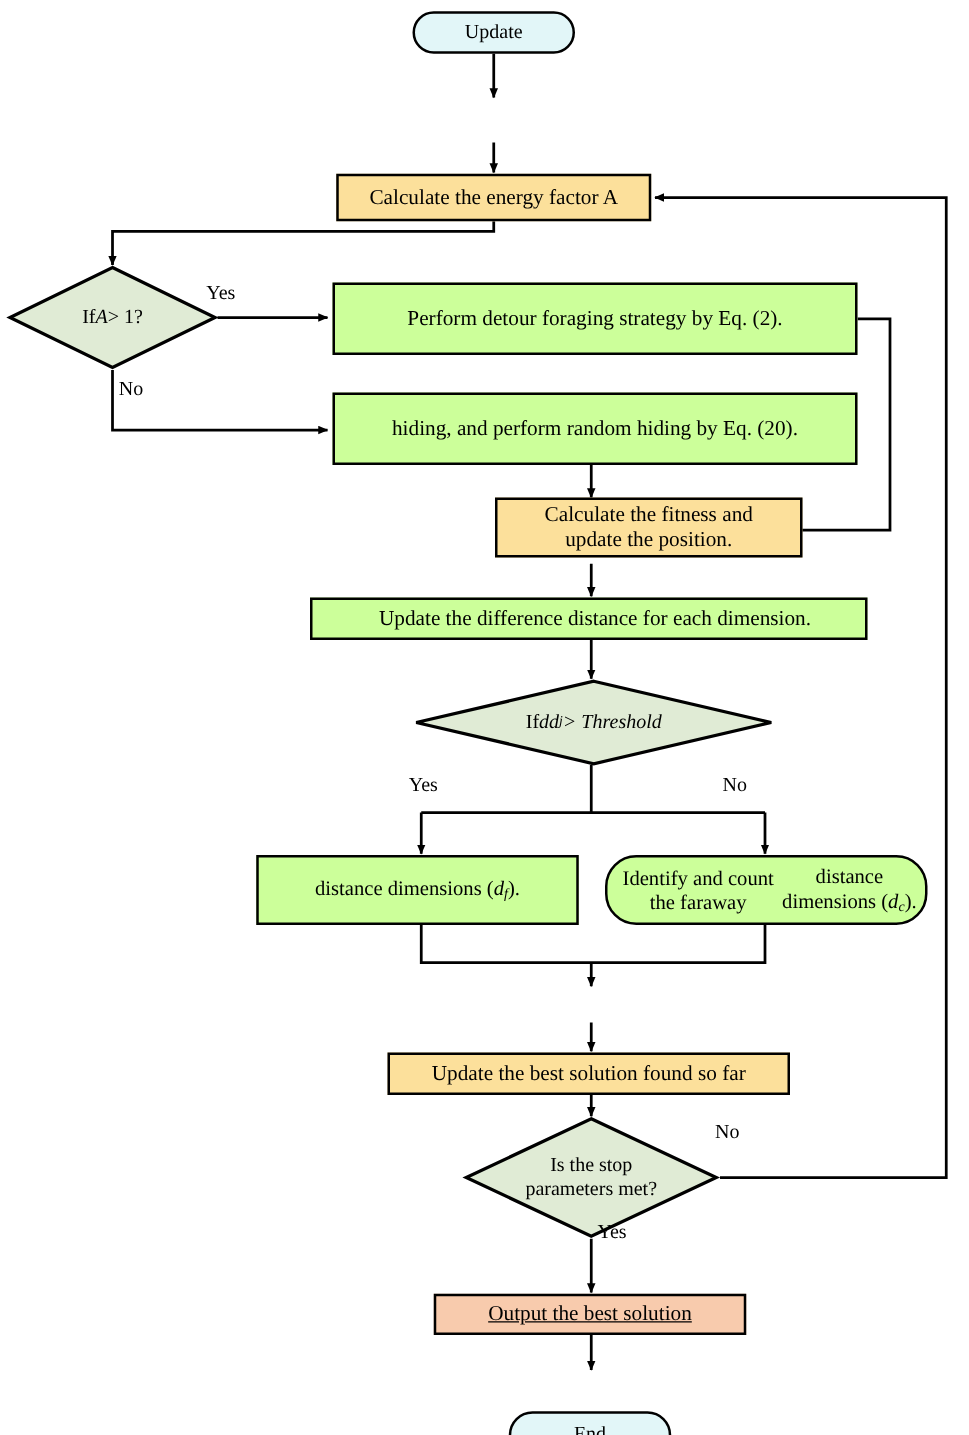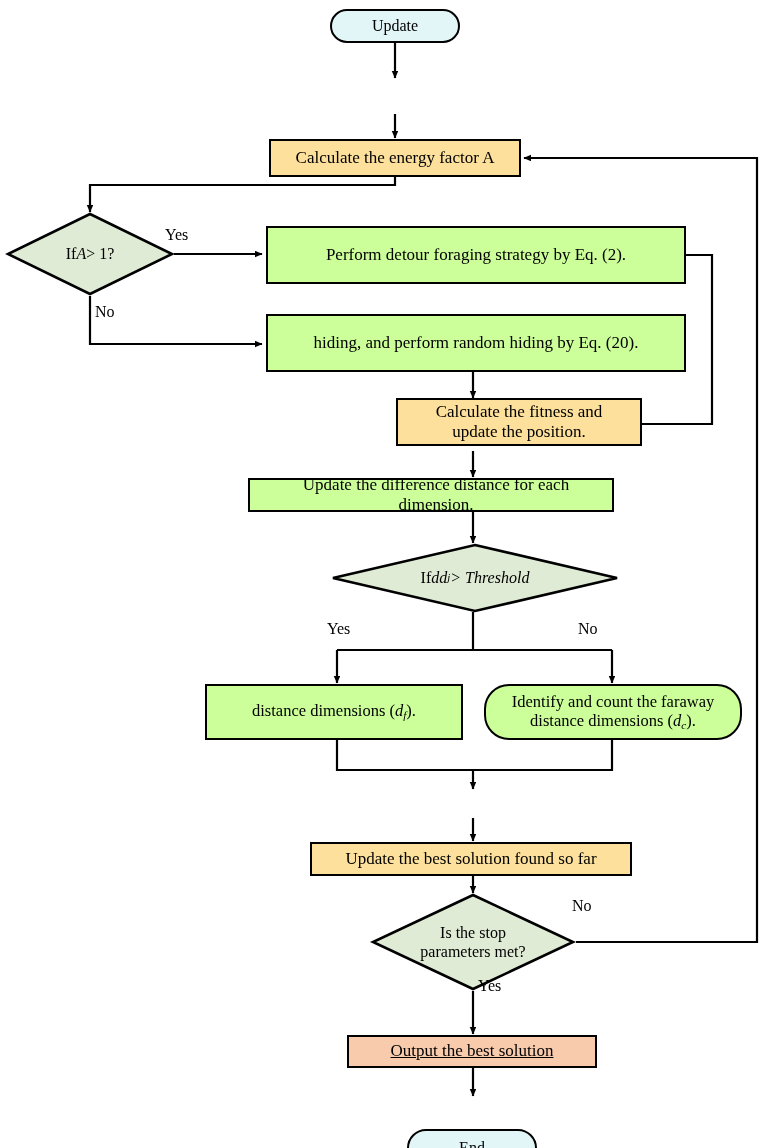--- a/index.html
+++ b/index.html
@@ -157,21 +157,21 @@
 
   <div class="node green proc" style="left:266px; top:314px; width:420px; height:58px; flex-direction:column;">
     <span>hiding, and perform random hiding by Eq. (20).</span>
   </div>
 
   <div class="node yellow proc" style="left:352px; top:398px; width:246px; height:48px; flex-direction:column;margin-left:44px;">
     <span>Calculate the fitness and</span>
     <span>update the position.</span>
   </div>
 
-  <div class="node green proc" style="left:248px; top:478px; width:366px; height:34px;padding-left:16px;">
+  <div class="node green proc" style="left:248px; top:478px; width:446px; height:34px;padding-left:16px;">
     <span>Update the difference distance for each dimension.</span>
   </div>
 
   <div class="diamond" style="left:330px; top:543px; width:290px; height:70px;">
     <svg viewBox="0 0 290 70" width="290" height="70">
       <polygon points="145,2 287,35 145,68 3,35" fill="#E0EBD5" stroke="#000" stroke-width="2.6"></polygon>
     </svg>
     <div class="dlabel">
       <span>If </span>
         <span class="it">dd</span>
@@ -187,21 +187,21 @@
     <span>No</span>
   </div>
 
   <div class="node green proc-sm" style="left:205px; top:684px; width:258px; height:56px; flex-direction:column;">
     <span></span>
     <span>
       <span>distance dimensions (</span><span class="it">d</span><sub class="s">f</sub><span>).</span>
     </span>
   </div>
 
-  <div class="node green proc-sm" style="left:484px; top:684px; width:258px; height:56px; flex-direction:column;border-radius:25px;">
+  <div class="node green proc-sm" style="left:484px; top:684px; width:258px; height:56px; flex-direction:row;border-radius:25px;">
     <span>Identify and count the faraway</span>
     <span>
       <span>distance dimensions (</span><span class="it">d</span><sub class="s">c</sub><span>).</span>
     </span>
   </div>
 
 
   <div class="node yellow proc" style="left:310px; top:842px; width:322px; height:34px;">
     <span>Update the best solution found so far</span>
   </div>

